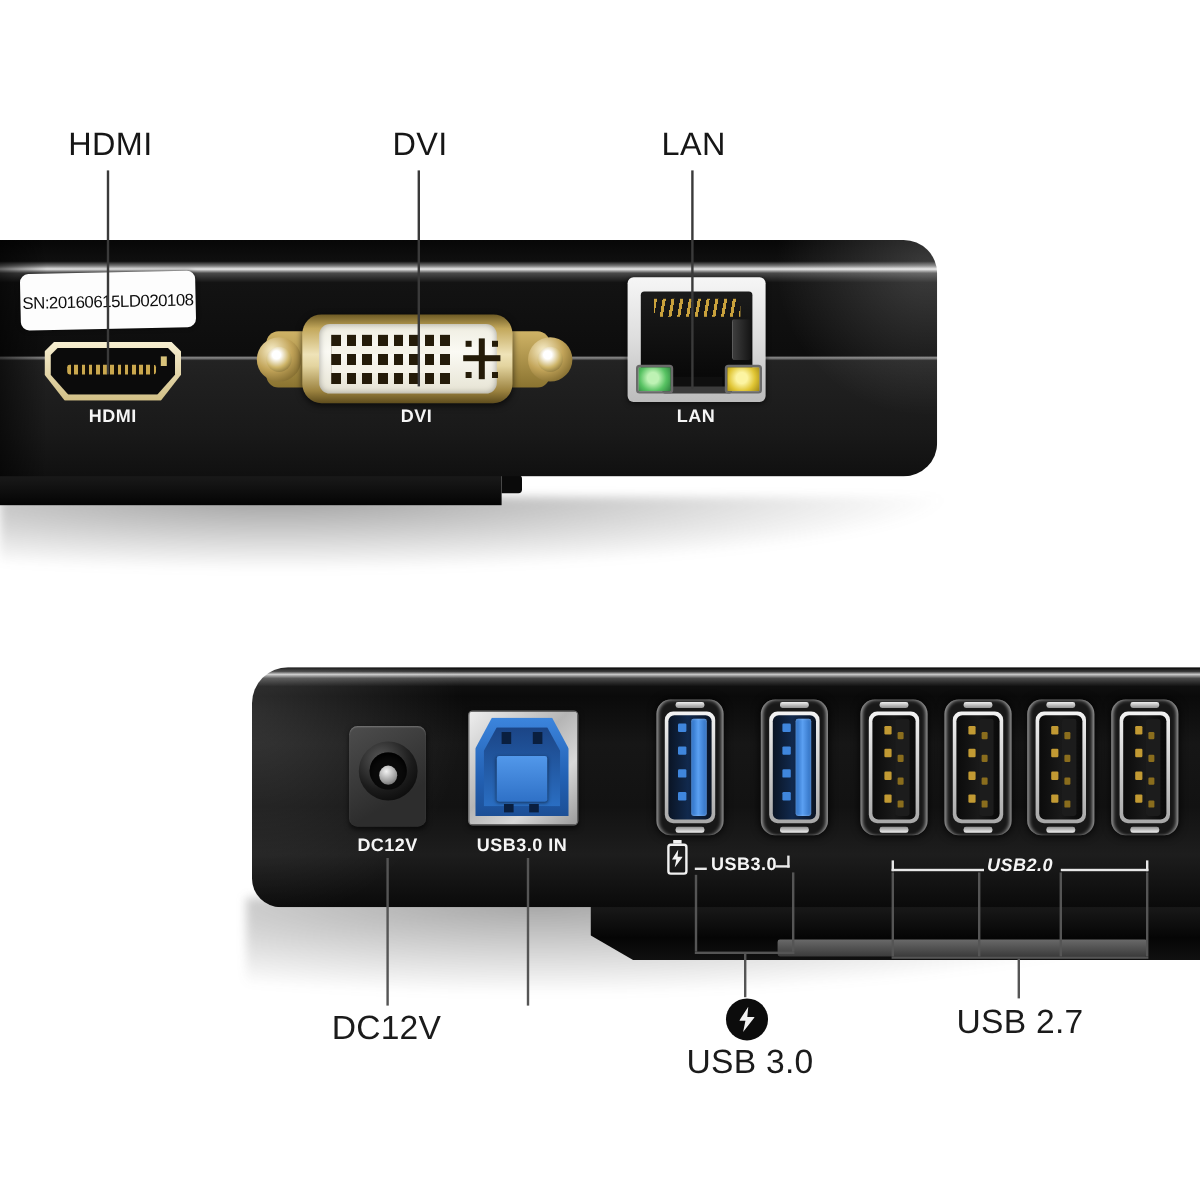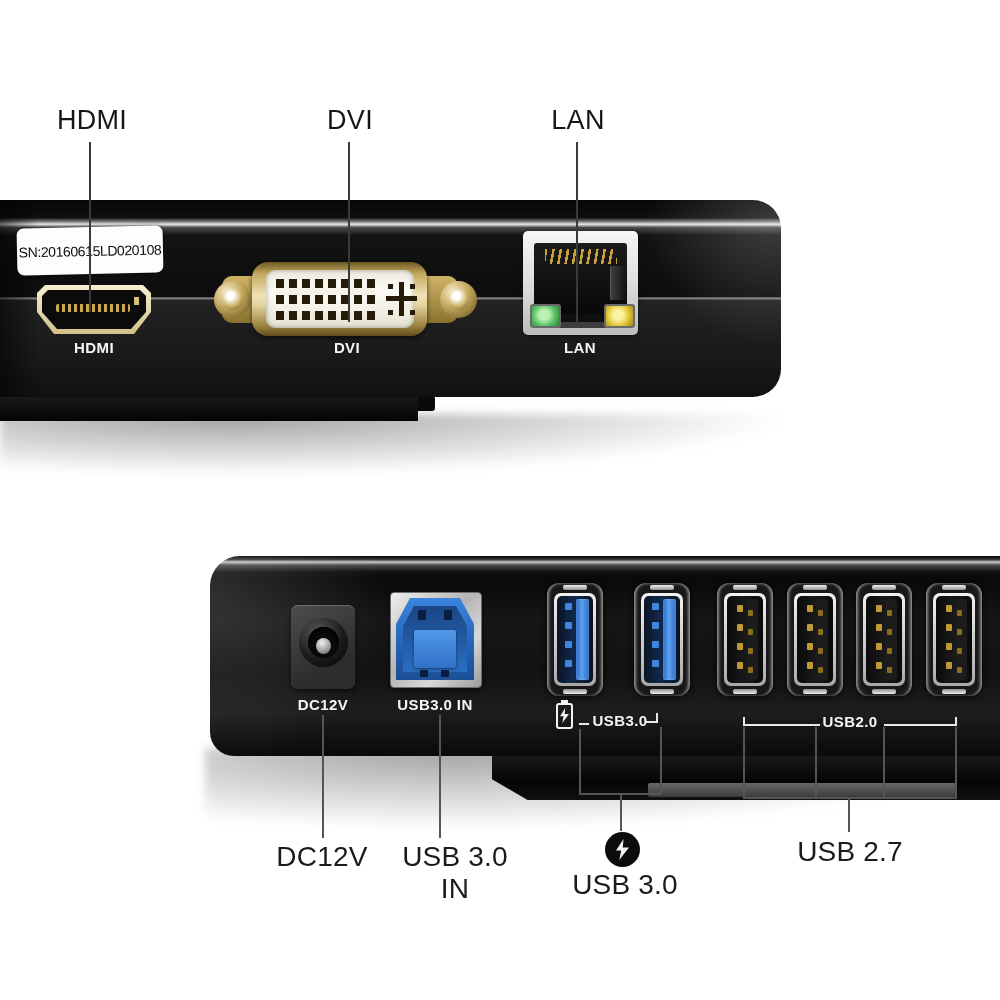--- a/index.html
+++ b/index.html
@@ -297,40 +297,39 @@
   <div class="devnum" style="left:650px;top:700px;">2</div>
   <div class="devlabel" style="left:589px;top:712px;width:62px;z-index:20;">USB3.0</div>
   <div class="wl" style="left:579px;top:723px;width:10px;height:2px;z-index:20;"></div>
   <div class="wl" style="left:656px;top:713px;width:2px;height:10px;z-index:20;"></div>
   <div class="wl" style="left:646px;top:721px;width:12px;height:2px;z-index:20;"></div>
 
   <div class="devnum" style="left:735px;top:699px;">1</div>
   <div class="devnum" style="left:805px;top:699px;">2</div>
   <div class="devnum" style="left:874px;top:699px;">3</div>
   <div class="devnum" style="left:945px;top:699px;">4</div>
-  <div class="devlabel" style="left:818px;top:713px;width:64px;z-index:20;">USB2.0</div>
+  <div class="devlabel" style="left:818px;top:713px;width:64px;z-index:20;font-style:italic;">USB2.0</div>
   <div class="wl" style="left:743px;top:717px;width:2px;height:9px;z-index:20;"></div>
   <div class="wl" style="left:743px;top:724px;width:77px;height:2px;z-index:20;"></div>
   <div class="wl" style="left:884px;top:724px;width:73px;height:2px;z-index:20;"></div>
   <div class="wl" style="left:955px;top:717px;width:2px;height:9px;z-index:20;"></div>
 
   <div class="bline" style="left:322px;top:715px;width:2px;height:123px;z-index:18;"></div>
   <div class="bline" style="left:439px;top:715px;width:2px;height:123px;z-index:18;"></div>
   <div class="bline" style="left:579px;top:729px;width:2px;height:64px;z-index:18;"></div>
   <div class="bline" style="left:660px;top:727px;width:2px;height:66px;z-index:18;"></div>
   <div class="bline" style="left:579px;top:793px;width:83px;height:2px;z-index:18;"></div>
   <div class="bline" style="left:620px;top:795px;width:2px;height:36px;z-index:18;"></div>
   <div class="bline" style="left:743px;top:727px;width:2px;height:70px;z-index:18;"></div>
   <div class="bline" style="left:815px;top:727px;width:2px;height:70px;z-index:18;"></div>
   <div class="bline" style="left:883px;top:727px;width:2px;height:70px;z-index:18;"></div>
   <div class="bline" style="left:955px;top:727px;width:2px;height:70px;z-index:18;"></div>
   <div class="bline" style="left:743px;top:797px;width:214px;height:2px;z-index:18;"></div>
   <div class="bline" style="left:848px;top:799px;width:2px;height:33px;z-index:18;"></div>
 
   <div class="abs callout-bot" style="left:262px;top:841px;width:120px;">DC12V</div>
-  <div class="abs callout-bot" style="left:385px;top:841px;width:140px;">USB 3.0 IN</div>
   <div class="abs ctr flash-circle">
     <div class="bolt" style="width:13px;height:21px;"></div>
   </div>
   <div class="abs callout-bot" style="left:565px;top:869px;width:120px;">USB 3.0</div>
   <div class="abs callout-bot" style="left:790px;top:836px;width:120px;">USB 2.7</div>
 
 </div>
 
 </body></html>

